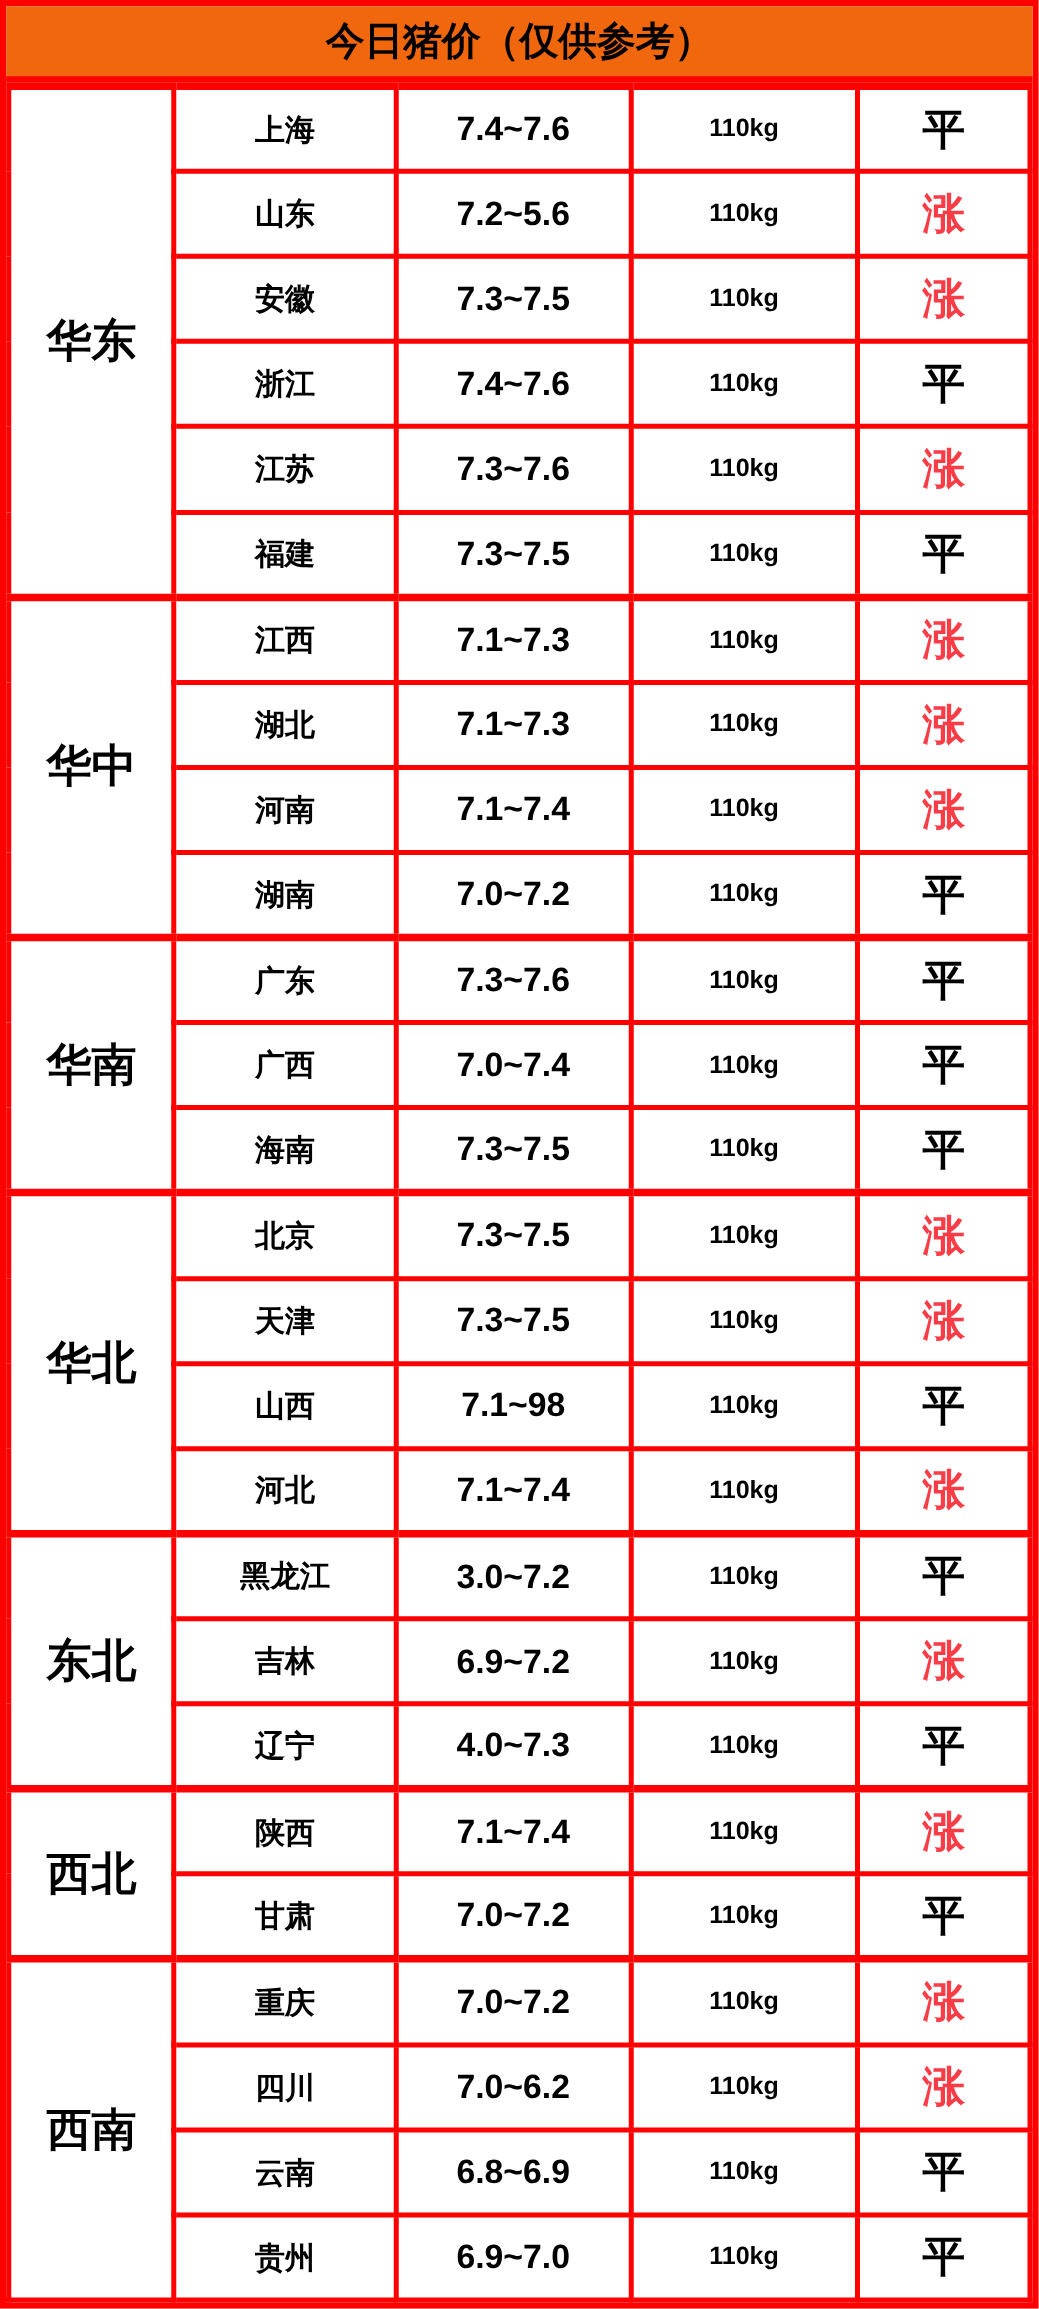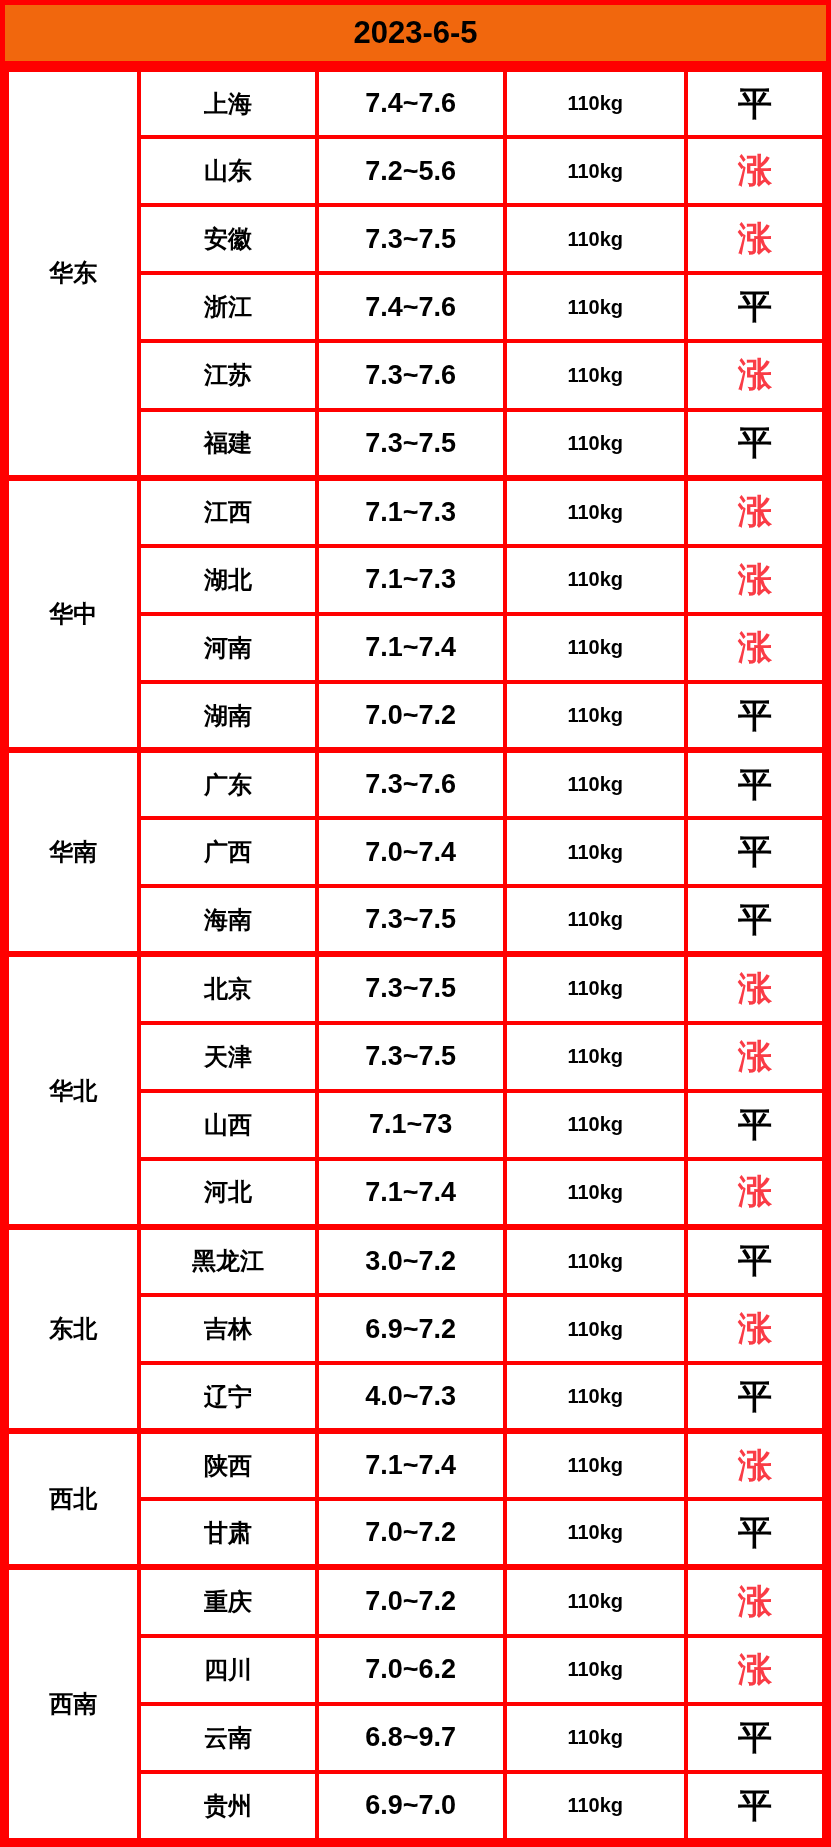--- a/index.html
+++ b/index.html
@@ -48,32 +48,32 @@
   col.c-status{ width:16.9%; }
   td{
     border:4px solid var(--border-red);
     text-align:center;
     vertical-align:middle;
     background:#fff;
     height:66px;
     font-weight:700;
   }
   tr.region-start td{ border-top-width:6px; }
-  td.region{ font-size:24px; }
+  td.region{ font-size:36px; }
   td.province{ font-size:24px; }
   td.price{ font-size:27px;text-align:center; }
   td.weight{ font-size:20px; }
   td.status{ font-size:34px; color:var(--flat-black); }
   td.status.up{ color:var(--up-red); }
 </style>
 </head>
 <body>
 
 <div class="page">
-  <div class="date-bar">2023-6-5</div>
+  <div class="title-bar">今日猪价（仅供参考）</div>
   <table>
     <colgroup>
       <col class="c-region">
       <col class="c-province">
       <col class="c-price">
       <col class="c-weight">
       <col class="c-status">
     </colgroup>
     <tbody>
         <tr class="region-start">
@@ -165,21 +165,21 @@
           <td class="status up">涨</td>
         </tr>
         <tr>
           <td class="province">天津</td>
           <td class="price">7.3~7.5</td>
           <td class="weight">110kg</td>
           <td class="status up">涨</td>
         </tr>
         <tr>
           <td class="province">山西</td>
-          <td class="price">7.1~73</td>
+          <td class="price">7.1~98</td>
           <td class="weight">110kg</td>
           <td class="status">平</td>
         </tr>
         <tr>
           <td class="province">河北</td>
           <td class="price">7.1~7.4</td>
           <td class="weight">110kg</td>
           <td class="status up">涨</td>
         </tr>
         <tr class="region-start">
@@ -222,21 +222,21 @@
           <td class="status up">涨</td>
         </tr>
         <tr>
           <td class="province">四川</td>
           <td class="price">7.0~6.2</td>
           <td class="weight">110kg</td>
           <td class="status up">涨</td>
         </tr>
         <tr>
           <td class="province">云南</td>
-          <td class="price">6.8~9.7</td>
+          <td class="price">6.8~6.9</td>
           <td class="weight">110kg</td>
           <td class="status">平</td>
         </tr>
         <tr>
           <td class="province">贵州</td>
           <td class="price">6.9~7.0</td>
           <td class="weight">110kg</td>
           <td class="status">平</td>
         </tr>
       </tbody>

